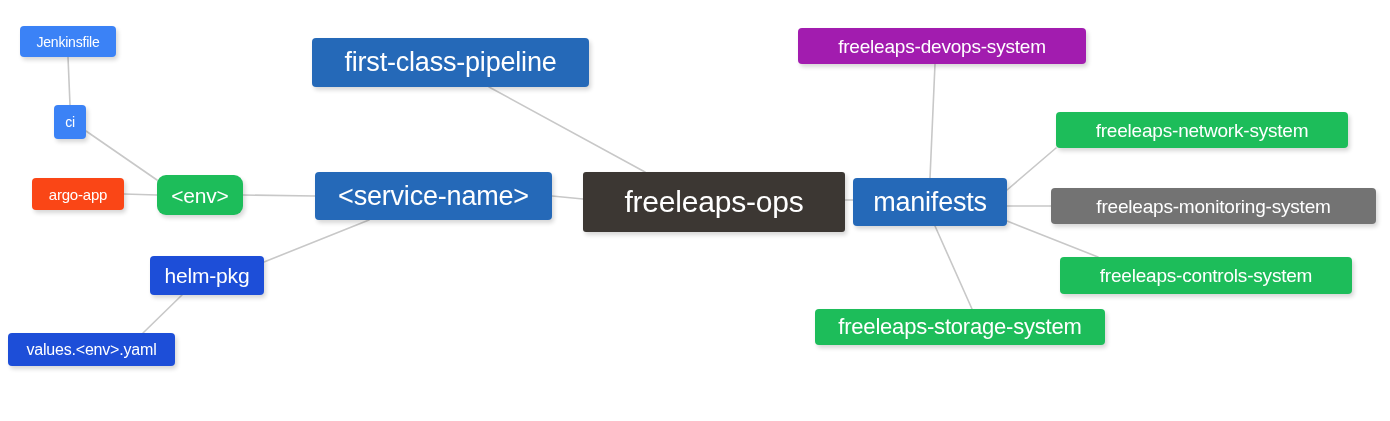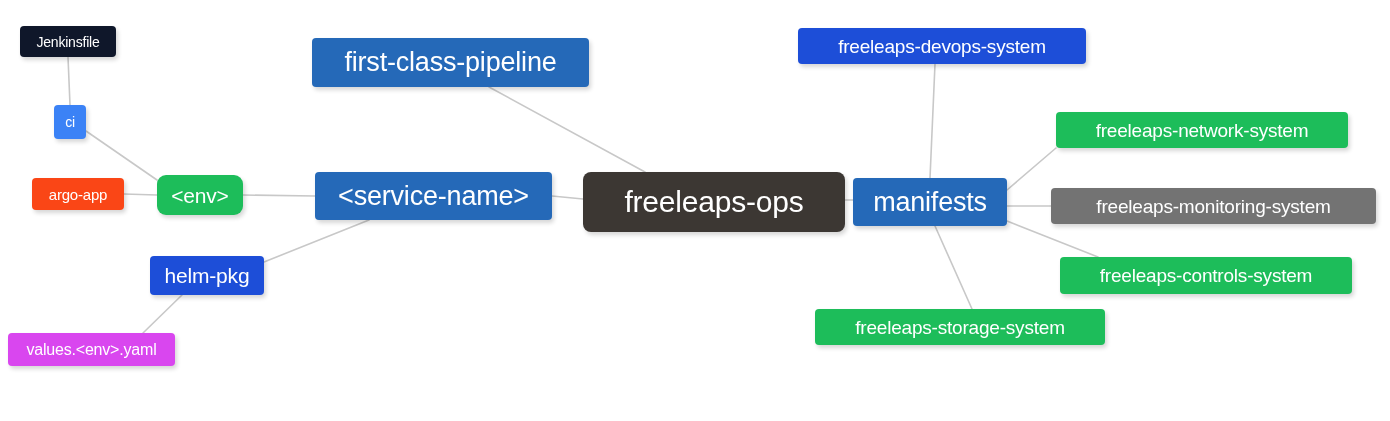--- a/index.html
+++ b/index.html
@@ -34,21 +34,21 @@
     justify-content: center;
     color: #ffffff;
     border-radius: 4px;
     white-space: nowrap;
     box-shadow: 2px 3px 4px rgba(0,0,0,0.16);
     letter-spacing: -0.2px;
     line-height: 1;
     padding: 0 10px;
   }
   .node.root {
-    border-radius: 8px;
+    border-radius: 3px;
   }
 </style>
 </head>
 <body>
 
 <div id="canvas">
   <svg id="edges" viewBox="0 0 1390 421" xmlns="http://www.w3.org/2000/svg">
       <line x1="68" y1="57" x2="70" y2="105" stroke="#c8c8c8" stroke-width="1.6" stroke-linecap="round"></line>
       <line x1="86" y1="131" x2="157" y2="180" stroke="#c8c8c8" stroke-width="1.6" stroke-linecap="round"></line>
       <line x1="124" y1="194" x2="157" y2="195" stroke="#c8c8c8" stroke-width="1.6" stroke-linecap="round"></line>
@@ -58,29 +58,29 @@
       <line x1="489" y1="87" x2="645" y2="172" stroke="#c8c8c8" stroke-width="1.6" stroke-linecap="round"></line>
       <line x1="552" y1="196" x2="583" y2="199" stroke="#c8c8c8" stroke-width="1.6" stroke-linecap="round"></line>
       <line x1="845" y1="200" x2="853" y2="200" stroke="#c8c8c8" stroke-width="1.6" stroke-linecap="round"></line>
       <line x1="930" y1="178" x2="935" y2="64" stroke="#c8c8c8" stroke-width="1.6" stroke-linecap="round"></line>
       <line x1="1007" y1="190" x2="1056" y2="148" stroke="#c8c8c8" stroke-width="1.6" stroke-linecap="round"></line>
       <line x1="1007" y1="206" x2="1051" y2="206" stroke="#c8c8c8" stroke-width="1.6" stroke-linecap="round"></line>
       <line x1="1007" y1="221" x2="1098" y2="257" stroke="#c8c8c8" stroke-width="1.6" stroke-linecap="round"></line>
       <line x1="935" y1="226" x2="972" y2="309" stroke="#c8c8c8" stroke-width="1.6" stroke-linecap="round"></line>
     </svg>
   <div id="nodes">
-      <div class="node" style="left: 20px; top: 26px; width: 96px; height: 31px; background: #0f172a; font-size: 14px;">Jenkinsfile</div>
+      <div class="node" style="left: 20px; top: 26px; width: 96px; height: 31px; background: #3b82f6; font-size: 14px;">Jenkinsfile</div>
       <div class="node" style="left: 54px; top: 105px; width: 32px; height: 34px; background: #3b82f6; font-size: 14px;">ci</div>
       <div class="node" style="left: 32px; top: 178px; width: 92px; height: 32px; background: rgb(250, 70, 22); font-size: 15px;">argo-app</div>
       <div class="node" style="left: 157px; top: 175px; width: 86px; height: 40px; background: rgb(29, 189, 90); font-size: 21px; border-radius: 9px;">&lt;env&gt;</div>
       <div class="node" style="left: 150px; top: 256px; width: 114px; height: 39px; background: #1d4ed8; font-size: 21px;">helm-pkg</div>
-      <div class="node" style="left: 8px; top: 333px; width: 167px; height: 33px; background: #d946ef; font-size: 16px;">values.&lt;env&gt;.yaml</div>
+      <div class="node" style="left: 8px; top: 333px; width: 167px; height: 33px; background: #1d4ed8; font-size: 16px;">values.&lt;env&gt;.yaml</div>
       <div class="node" style="left: 312px; top: 38px; width: 277px; height: 49px; background: rgb(37, 105, 184); font-size: 27px;">first-class-pipeline</div>
       <div class="node" style="left: 315px; top: 172px; width: 237px; height: 48px; background: rgb(37, 105, 184); font-size: 27px;">&lt;service-name&gt;</div>
       <div class="node root" style="left: 583px; top: 172px; width: 262px; height: 60px; background: rgb(60, 55, 51); font-size: 30px;">freeleaps-ops</div>
       <div class="node" style="left: 853px; top: 178px; width: 154px; height: 48px; background: rgb(37, 105, 184); font-size: 27px;">manifests</div>
-      <div class="node" style="left: 798px; top: 28px; width: 288px; height: 36px; background: #1d4ed8; font-size: 19px;">freeleaps-devops-system</div>
+      <div class="node" style="left: 798px; top: 28px; width: 288px; height: 36px; background: #a21caf; font-size: 19px;">freeleaps-devops-system</div>
       <div class="node" style="left: 1056px; top: 112px; width: 292px; height: 36px; background: rgb(29, 189, 90); font-size: 19px;">freeleaps-network-system</div>
       <div class="node" style="left: 1051px; top: 188px; width: 325px; height: 36px; background: #737373; font-size: 19px;">freeleaps-monitoring-system</div>
       <div class="node" style="left: 1060px; top: 257px; width: 292px; height: 37px; background: rgb(29, 189, 90); font-size: 19px; text-align: center;">freeleaps-controls-system</div>
-      <div class="node" style="left: 815px; top: 309px; width: 290px; height: 36px; background: rgb(29, 189, 90); font-size: 19px;">freeleaps-storage-system</div>
+      <div class="node" style="left: 815px; top: 309px; width: 290px; height: 36px; background: rgb(29, 189, 90); font-size: 22px;">freeleaps-storage-system</div>
     </div>
 </div>
 
 </body></html>

